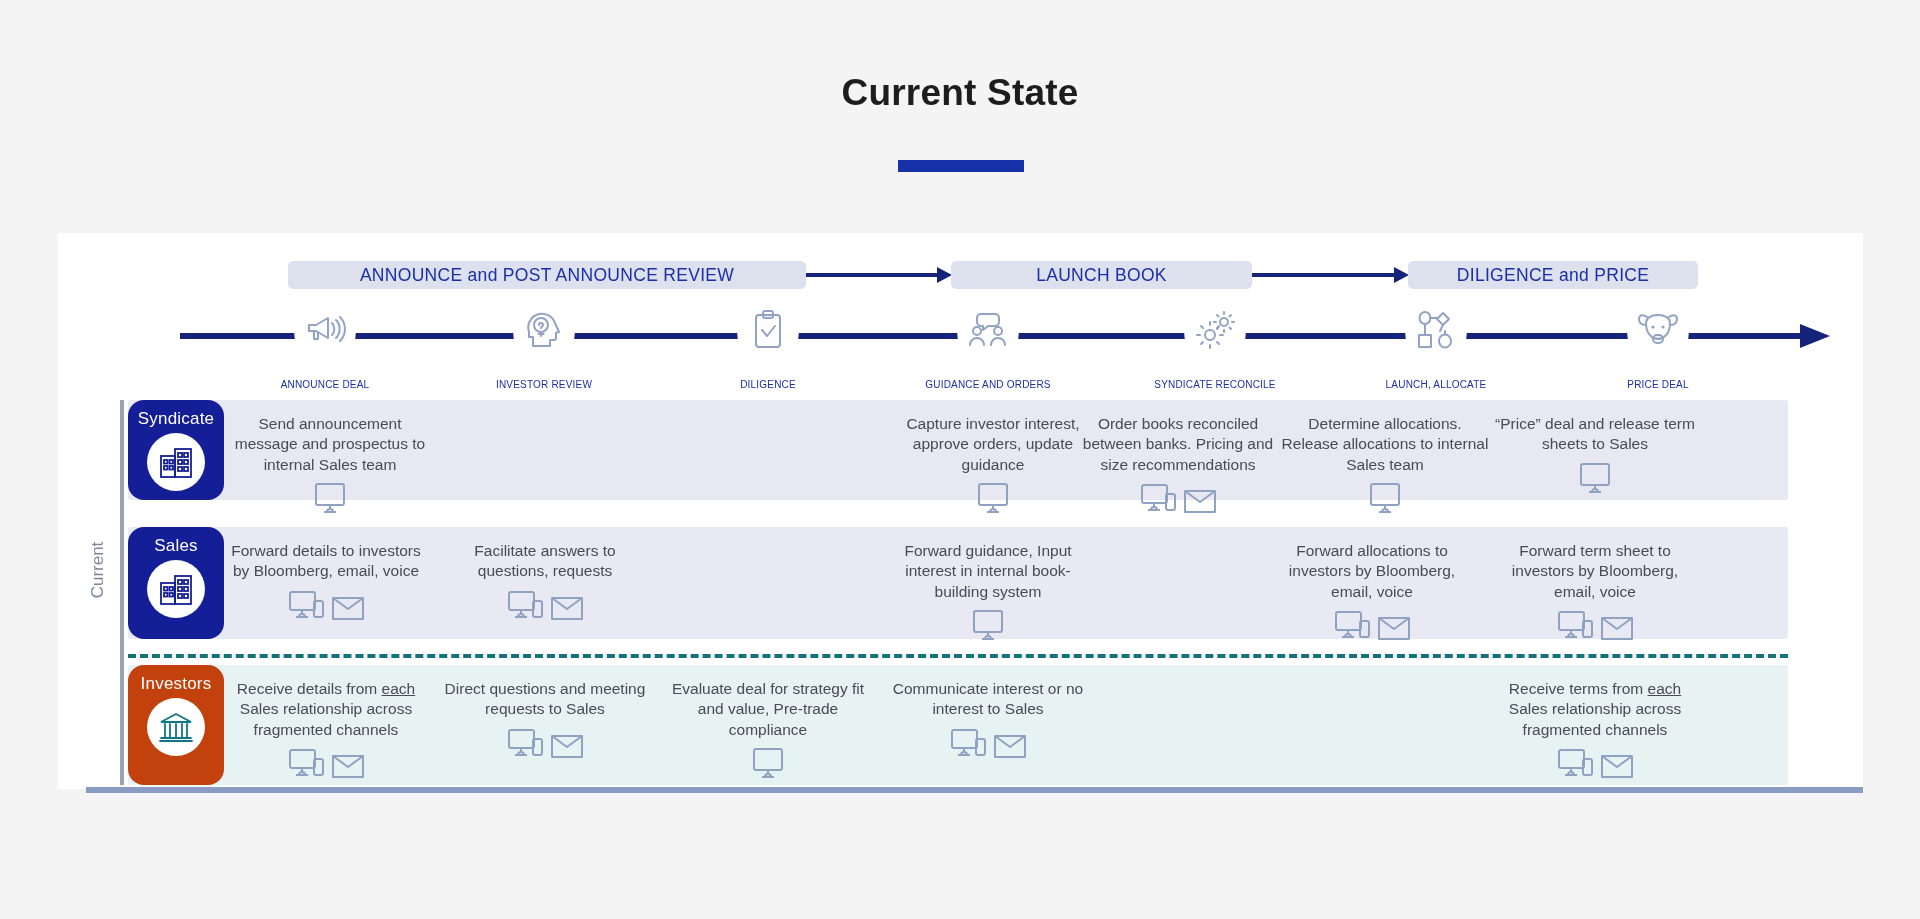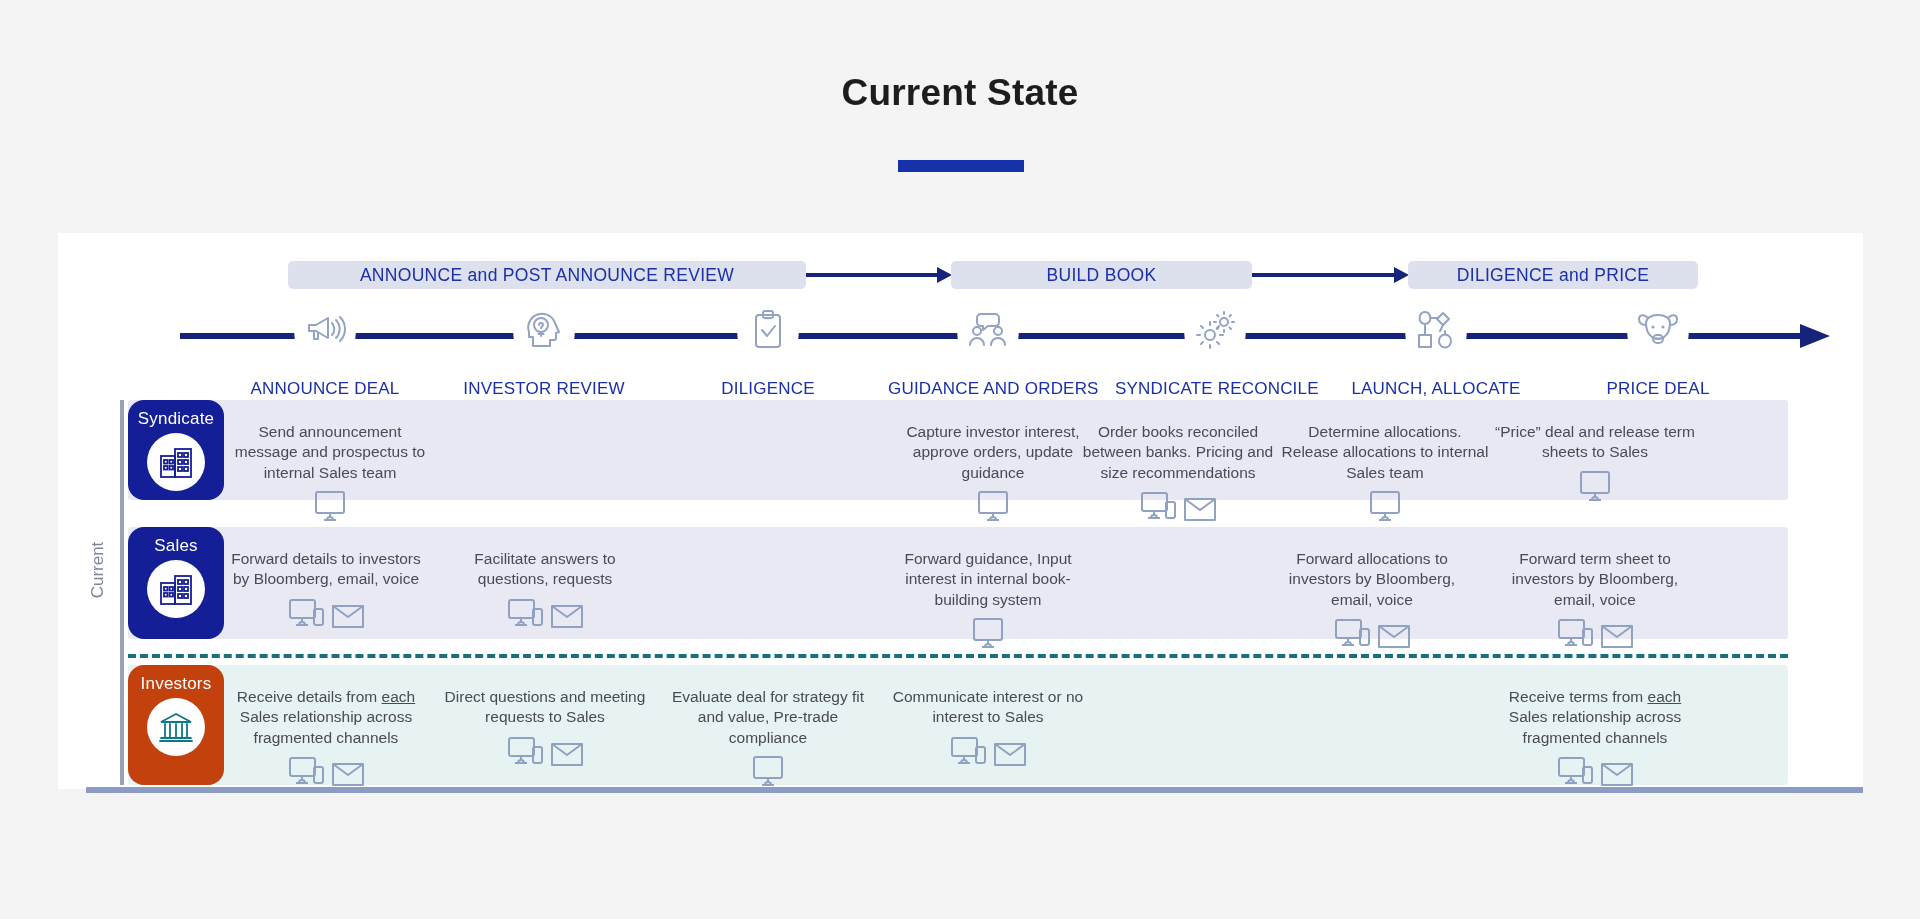--- a/index.html
+++ b/index.html
@@ -69,21 +69,21 @@
 
   .stage{position:absolute;top:291px;width:200px;text-align:center;}
   .stage .bubble{
     width:62px;height:78px;margin:0 auto;
     background:#ffffff;border-radius:50%;
     display:flex;align-items:center;justify-content:center;
     position:relative;z-index:2;
   }
   .stage .bubble svg{display:block;}
   .stage .stage-label{
-    margin-top:10px;font-size:17px;color:#1a2fa8;
+    margin-top:10px;font-size:10px;color:#1a2fa8;
     letter-spacing:.2px;white-space:nowrap;
   }
 
   
   .lane{position:absolute;left:128px;width:1660px;border-radius:3px;}
   .lane.syndicate{top:400px;height:100px;background:#e8e8f3;}
   .lane.sales{top:527px;height:112px;background:#e9e9f4;}
   .lane.investors{top:665px;height:120px;background:#e7f2f2;}
 
   .divider{
@@ -102,21 +102,21 @@
   }
   .badge .badge-icon{
     width:58px;height:58px;margin:4px auto 0;border-radius:50%;
     background:#fff;display:flex;align-items:center;justify-content:center;
   }
   .badge.syndicate{top:400px;height:100px;background:#141e96;}
   .badge.sales{top:527px;height:112px;background:#141e96;}
   .badge.investors{top:665px;height:120px;background:#c2410c;}
 
   
-  .cell{position:absolute;width:210px;text-align:center;margin-top:8px;}
+  .cell{position:absolute;width:210px;text-align:center;}
   .cell .ctext{
     font-size:15.5px;line-height:1.32;color:#4a4a55;
   }
   .cell .ctext u{text-decoration:underline;}
   .cell .cicons{
     margin-top:5px;display:flex;align-items:flex-end;
     justify-content:center;gap:5px;min-height:34px;
   }
   .cell.sy{top:414px;}
   .cell.sa{top:541px;}
@@ -147,21 +147,21 @@
   <div class="card-base"></div>
 
   <div class="phase p1">
     <span>ANNOUNCE and POST ANNOUNCE REVIEW</span>
   </div>
   <div class="phase-arrow pa1">
     <div class="shaft"></div>
     <div class="head"></div>
   </div>
   <div class="phase p2">
-    <span>BUILD BOOK</span>
+    <span>LAUNCH BOOK</span>
   </div>
   <div class="phase-arrow pa2">
     <div class="shaft"></div>
     <div class="head"></div>
   </div>
   <div class="phase p3">
     <span>DILIGENCE and PRICE</span>
   </div>
 
   <div class="timeline-line"></div>

